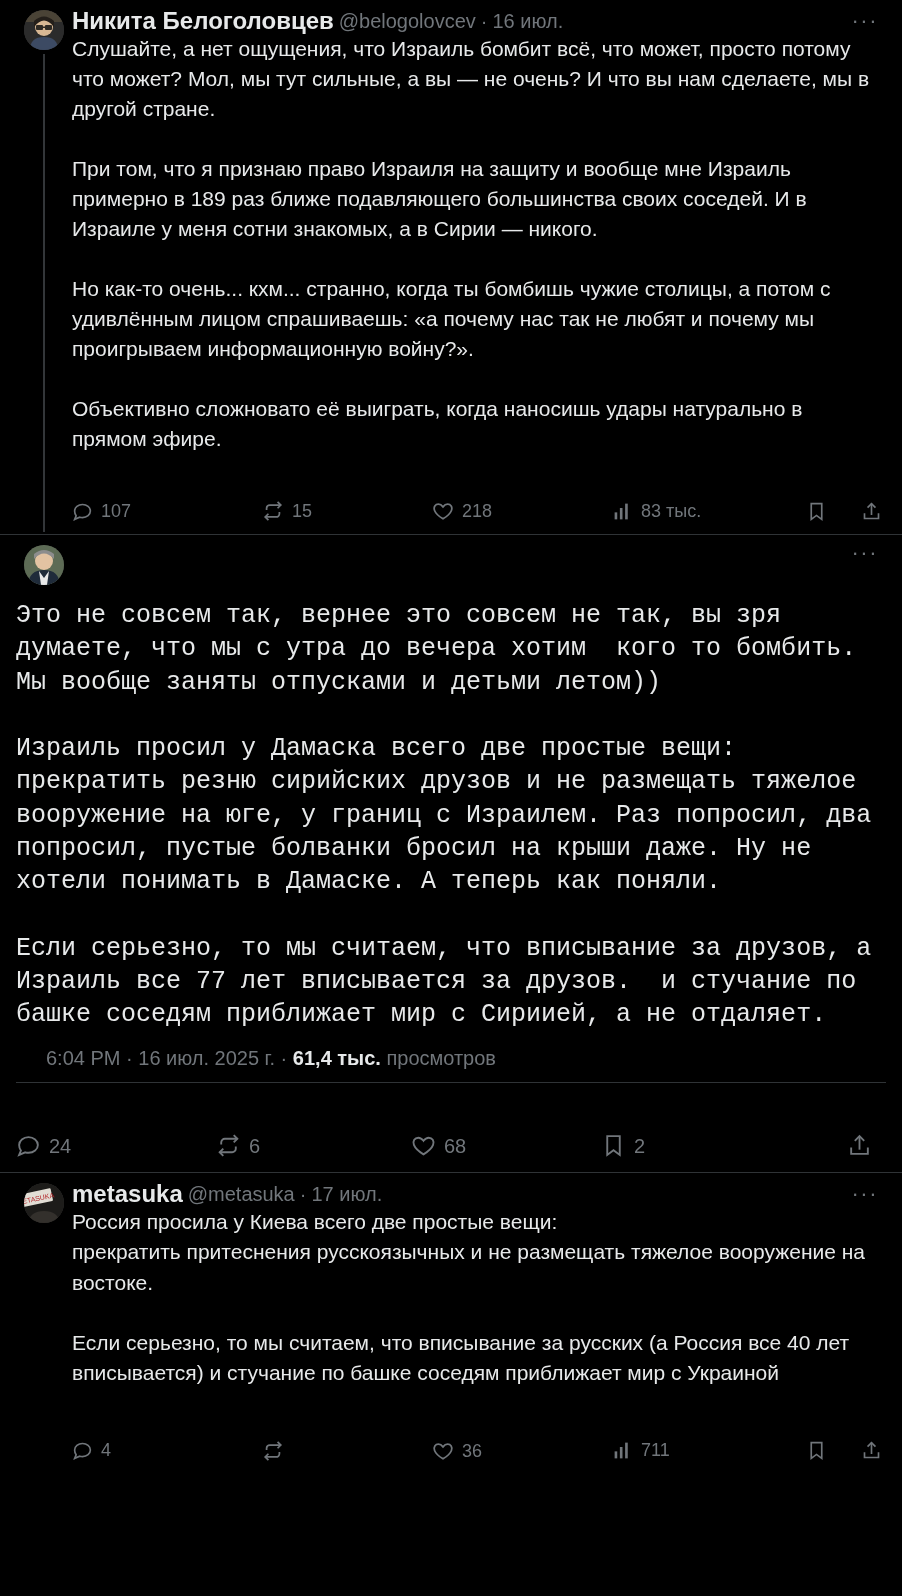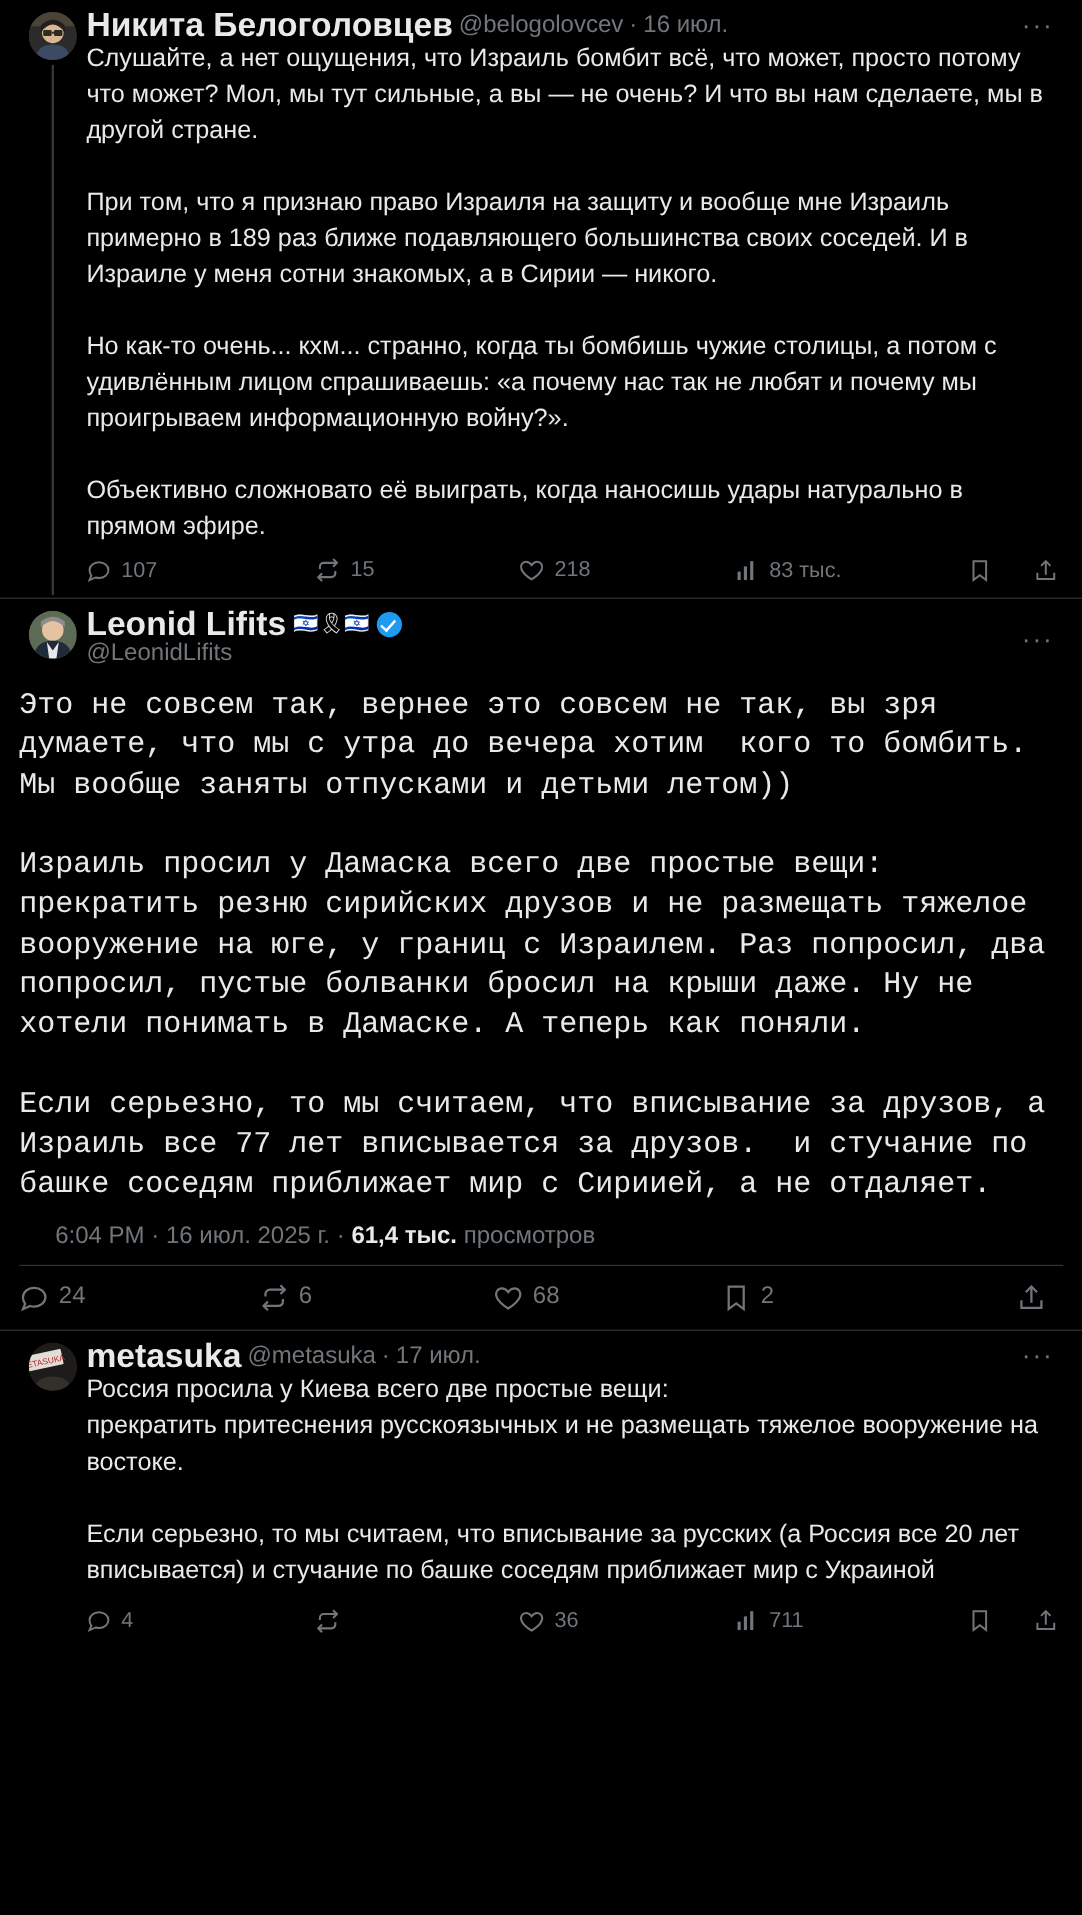--- a/index.html
+++ b/index.html
@@ -53,21 +53,21 @@
 
   .namerow {
     display: flex;
     align-items: center;
     gap: 5px;
     flex-wrap: nowrap;
     line-height: 22px;
   }
   .dispname {
     font-weight: bold;
-    font-size: 28px;
+    font-size: 24px;
     color: #e7e9ea;
     white-space: nowrap;
   }
   .handle, .dot, .time {
     color: #71767b;
     font-size: 20px;
     white-space: nowrap;
   }
   .badges { display: inline-flex; align-items: center; gap: 3px; font-size: 17px; }
   .verified {
@@ -123,24 +123,25 @@
   .actions {
     display: flex;
     align-items: center;
     margin: 10px 0 12px 0;
     color: #71767b;
     font-size: 18px;
   }
   .actions.wide { margin: 14px 0 14px 0; font-size: 20px; }
   .act {
     display: flex;
-    align-items: flex-start;
+    align-items: flex-end;
     gap: 8px;
     cursor: pointer;
     min-width: 0;
+    margin-top: 36px;
   }
   .act svg { display: block; }
   .spacer { flex: 1 1 auto; }
 </style>
 </head>
 <body>
 
 <div class="app">
 
   <div class="tweet">
@@ -244,28 +245,20 @@
             <rect width="40" height="40" fill="#5d6b55"></rect>
             <circle cx="20" cy="16" r="9" fill="#e3c3a2"></circle>
             <path d="M10 14 Q20 3 30 14 L30 9 Q20 1 10 9 Z" fill="#8d8d8d"></path>
             <path d="M4 40 Q5 25 20 25 Q35 25 36 40 Z" fill="#1f2b3a"></path>
             <path d="M15 26 L20 33 L25 26 L23 40 L17 40 Z" fill="#e8e8e8"></path>
           </svg>
         </div>
       </div>
       <div class="content">
         <div class="namerow">
-          <div class="namecol">
-            <div style="display:flex;align-items:center;gap:6px;">
-              <span class="dispname">Leonid Lifits</span>
-              <span class="badges">🇮🇱🎗🇮🇱</span>
-              <span class="verified"></span>
-            </div>
-            <span class="handle2">@LeonidLifits</span>
-          </div>
           <span class="more">···</span>
         </div>
       </div>
     </div>
 
     <div class="body big" style="margin-top:14px">Это не совсем так, вернее это совсем не так, вы зря думаете, что мы с утра до вечера хотим  кого то бомбить. Мы вообще заняты отпусками и детьми летом))
 
 Израиль просил у Дамаска всего две простые вещи:
 прекратить резню сирийских друзов и не размещать тяжелое вооружение на юге, у границ с Израилем. Раз попросил, два попросил, пустые болванки бросил на крыши даже. Ну не хотели понимать в Дамаске. А теперь как поняли.
 
@@ -346,21 +339,21 @@
         <div class="namerow">
           <span class="dispname">metasuka</span>
           <span class="handle">@metasuka</span>
           <span class="dot">·</span>
           <span class="time">17 июл.</span>
           <span class="more">···</span>
         </div>
         <div class="body">Россия просила у Киева всего две простые вещи:
 прекратить притеснения русскоязычных и не размещать тяжелое вооружение на востоке.
 
-Если серьезно, то мы считаем, что вписывание за русских (а Россия все 20 лет вписывается) и стучание по башке соседям приближает мир с Украиной</div>
+Если серьезно, то мы считаем, что вписывание за русских (а Россия все 40 лет вписывается) и стучание по башке соседям приближает мир с Украиной</div>
 
         <div class="actions" style="margin-top:16px">
           <div class="act" style="width:190px">
             <span>
               <svg width="21" height="21" viewBox="0 0 24 24" fill="none" stroke="#71767b" stroke-width="1.9">
                   <path d="M21 11.5c0 4.14-4.03 7.5-9 7.5-1.1 0-2.16-.17-3.13-.48L3 21l1.7-4.1C3.63 15.4 3 13.52 3 11.5 3 7.36 7.03 4 12 4s9 3.36 9 7.5z"></path>
                 </svg>
             </span>
             <span>4</span>
           </div>

